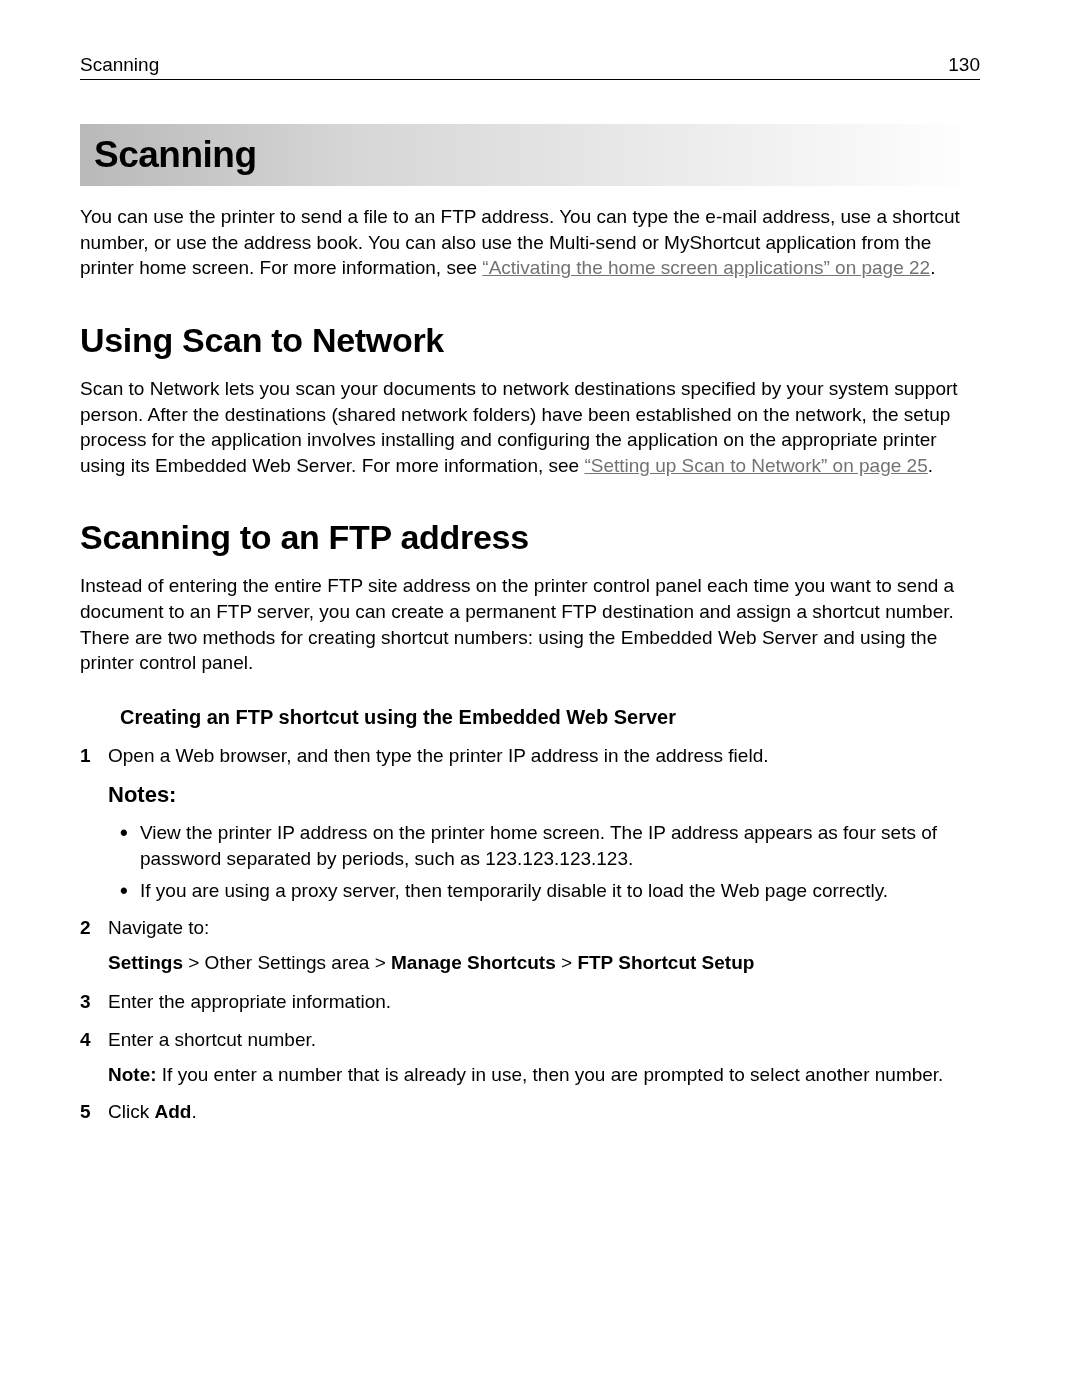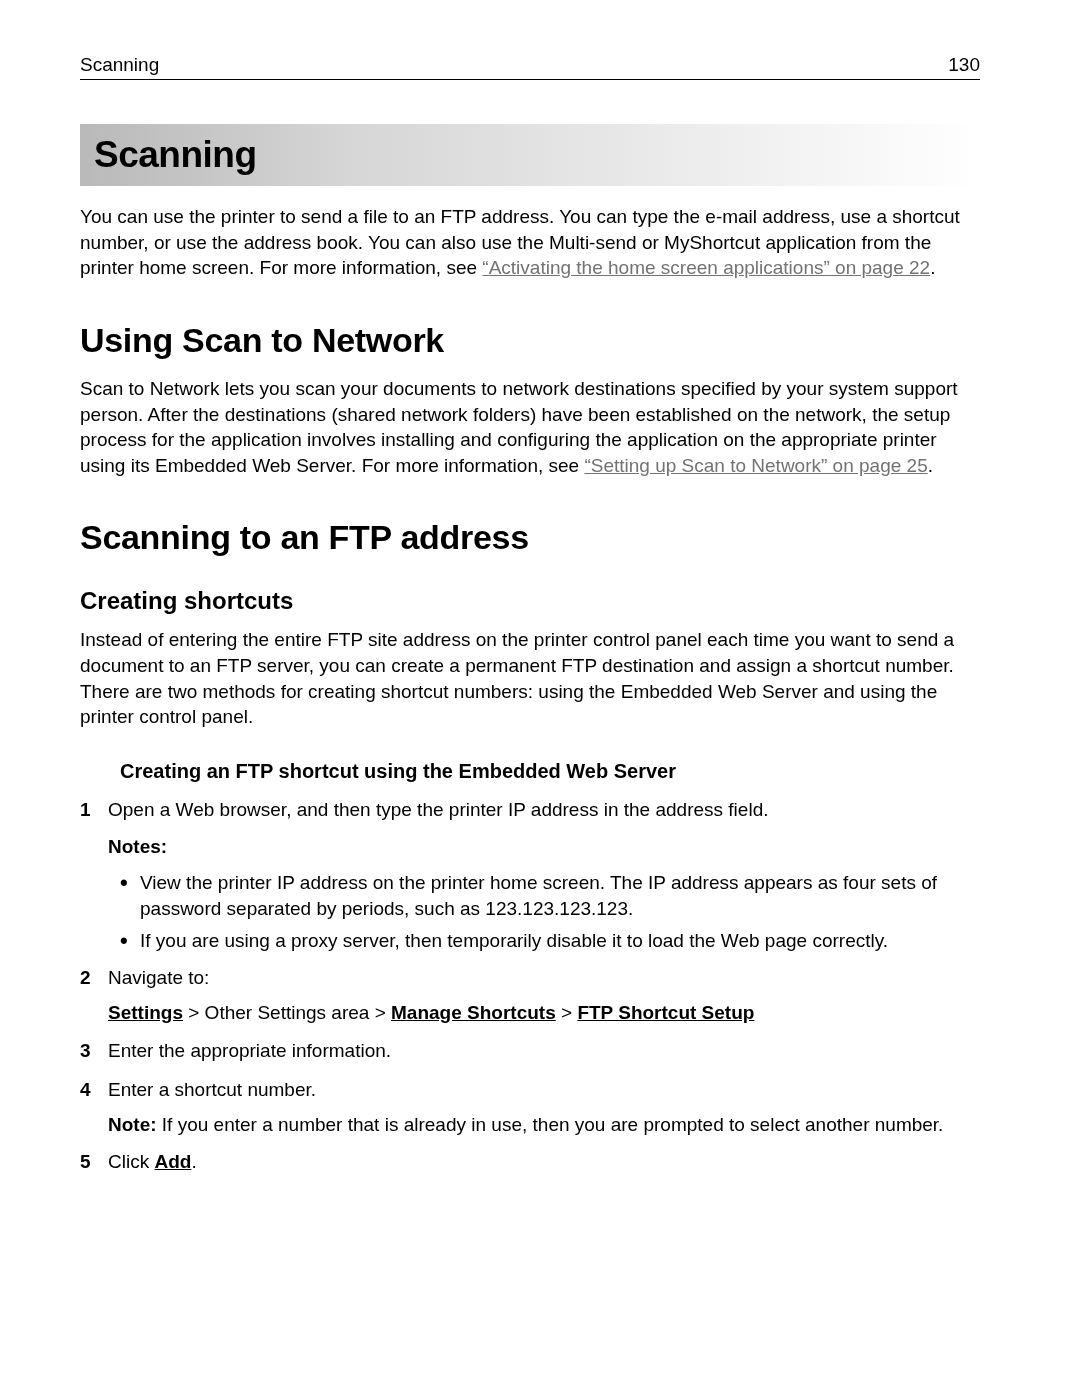--- a/index.html
+++ b/index.html
@@ -77,21 +77,21 @@
     top: 0;
     font-weight: 700;
     font-size: 19px;
   }
   .notes-block {
     margin-top: 10px;
     margin-left: 0;
   }
   .notes-heading {
     font-weight: 700;
-    font-size: 19px;
+    font-size: 22px;
     margin-bottom: 10px;
   }
   ul.bullets {
     list-style: none;
     padding-left: 32px;
   }
   ul.bullets > li {
     position: relative;
     margin-bottom: 6px;
     line-height: 1.35;
@@ -108,21 +108,21 @@
     margin-top: 8px;
     font-size: 19px;
   }
   .nav-path .bold { font-weight: 700; }
   .note-inline {
     margin-top: 8px;
     font-size: 19px;
     line-height: 1.35;
   }
   .note-inline .label { font-weight: 700; }
-  .bold { font-weight: 700; text-decoration: underline; }
+  .bold { font-weight: 700; }
 </style>
 </head>
 <body>
 
 <div class="page">
 
   <div class="running-header">
     <span>Scanning</span>
     <span>130</span>
   </div>
@@ -136,21 +136,20 @@
   </p>
 
   <h2 class="section">Using Scan to Network</h2>
 
   <p class="body">
     <span>Scan to Network lets you scan your documents to network destinations specified by your system support person. After the destinations (shared network folders) have been established on the network, the setup process for the application involves installing and configuring the application on the appropriate printer using its Embedded Web Server. For more information, see </span><a class="cross-ref" href="#">“Setting up Scan to Network” on page 25</a><span>.</span>
   </p>
 
   <h2 class="section">Scanning to an FTP address</h2>
 
-  <h3 class="subsection">Creating shortcuts</h3>
 
   <p class="body">Instead of entering the entire FTP site address on the printer control panel each time you want to send a document to an FTP server, you can create a permanent FTP destination and assign a shortcut number. There are two methods for creating shortcut numbers: using the Embedded Web Server and using the printer control panel.</p>
 
   <h4 class="subsub">Creating an FTP shortcut using the Embedded Web Server</h4>
 
   <ol class="steps">
 
     <li>
       <span>Open a Web browser, and then type the printer IP address in the address field.</span>
       <div class="notes-block">

